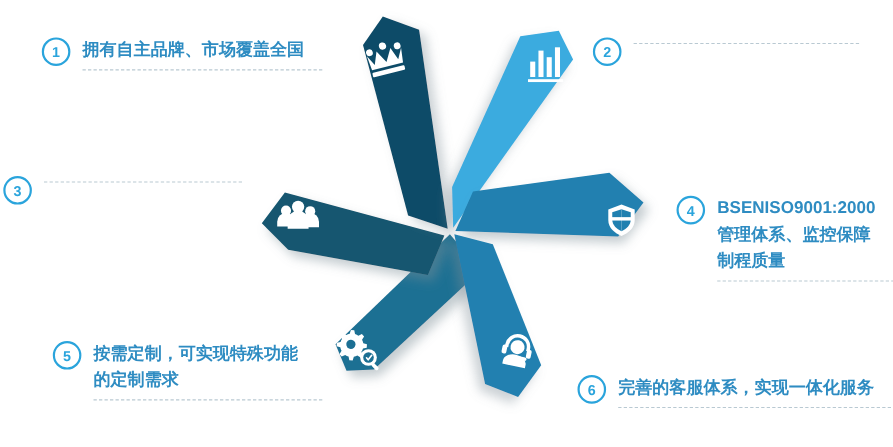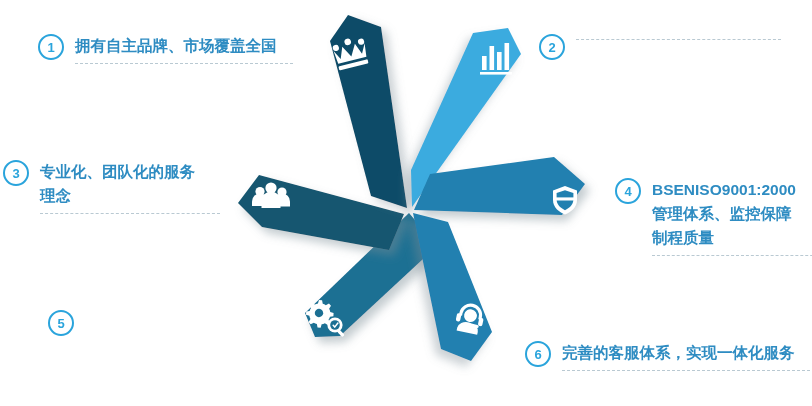--- a/index.html
+++ b/index.html
@@ -169,42 +169,45 @@
   <div class="item" id="item2">
     <div class="badge">2</div>
     <div class="txtwrap">
       <div class="dash"></div>
     </div>
   </div>
 
   <div class="item" id="item3">
     <div class="badge">3</div>
     <div class="txtwrap">
-      <div class="lines">
-        <span class="ln">专业化、团队化的服务</span>
-        <span class="ln">理念</span>
-      </div>
       <div class="dash"></div>
     </div>
   </div>
 
   <div class="item" id="item4">
     <div class="badge">4</div>
     <div class="txtwrap">
       <div class="lines">
         <span class="ln">BSENISO9001:2000</span>
         <span class="ln">管理体系、监控保障</span>
         <span class="ln">制程质量</span>
       </div>
       <div class="dash"></div>
     </div>
   </div>
 
   <div class="item" id="item5">
     <div class="badge">5</div>
+    <div class="txtwrap">
+      <div class="lines">
+        <span class="ln">按需定制，可实现特殊功能</span>
+        <span class="ln">的定制需求</span>
+      </div>
+      <div class="dash"></div>
+    </div>
   </div>
 
   <div class="item" id="item6">
     <div class="badge">6</div>
     <div class="txtwrap">
       <div class="lines">
         <span class="ln">完善的客服体系，实现一体化服务</span>
       </div>
       <div class="dash"></div>
     </div>

